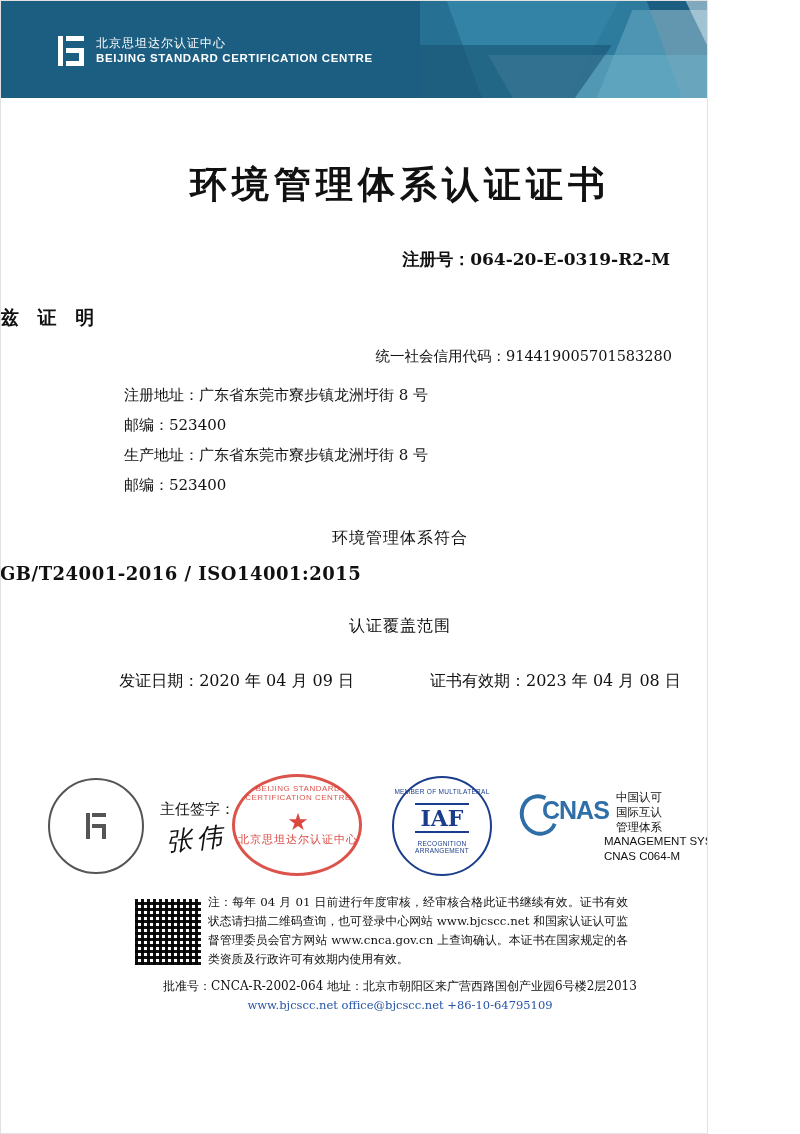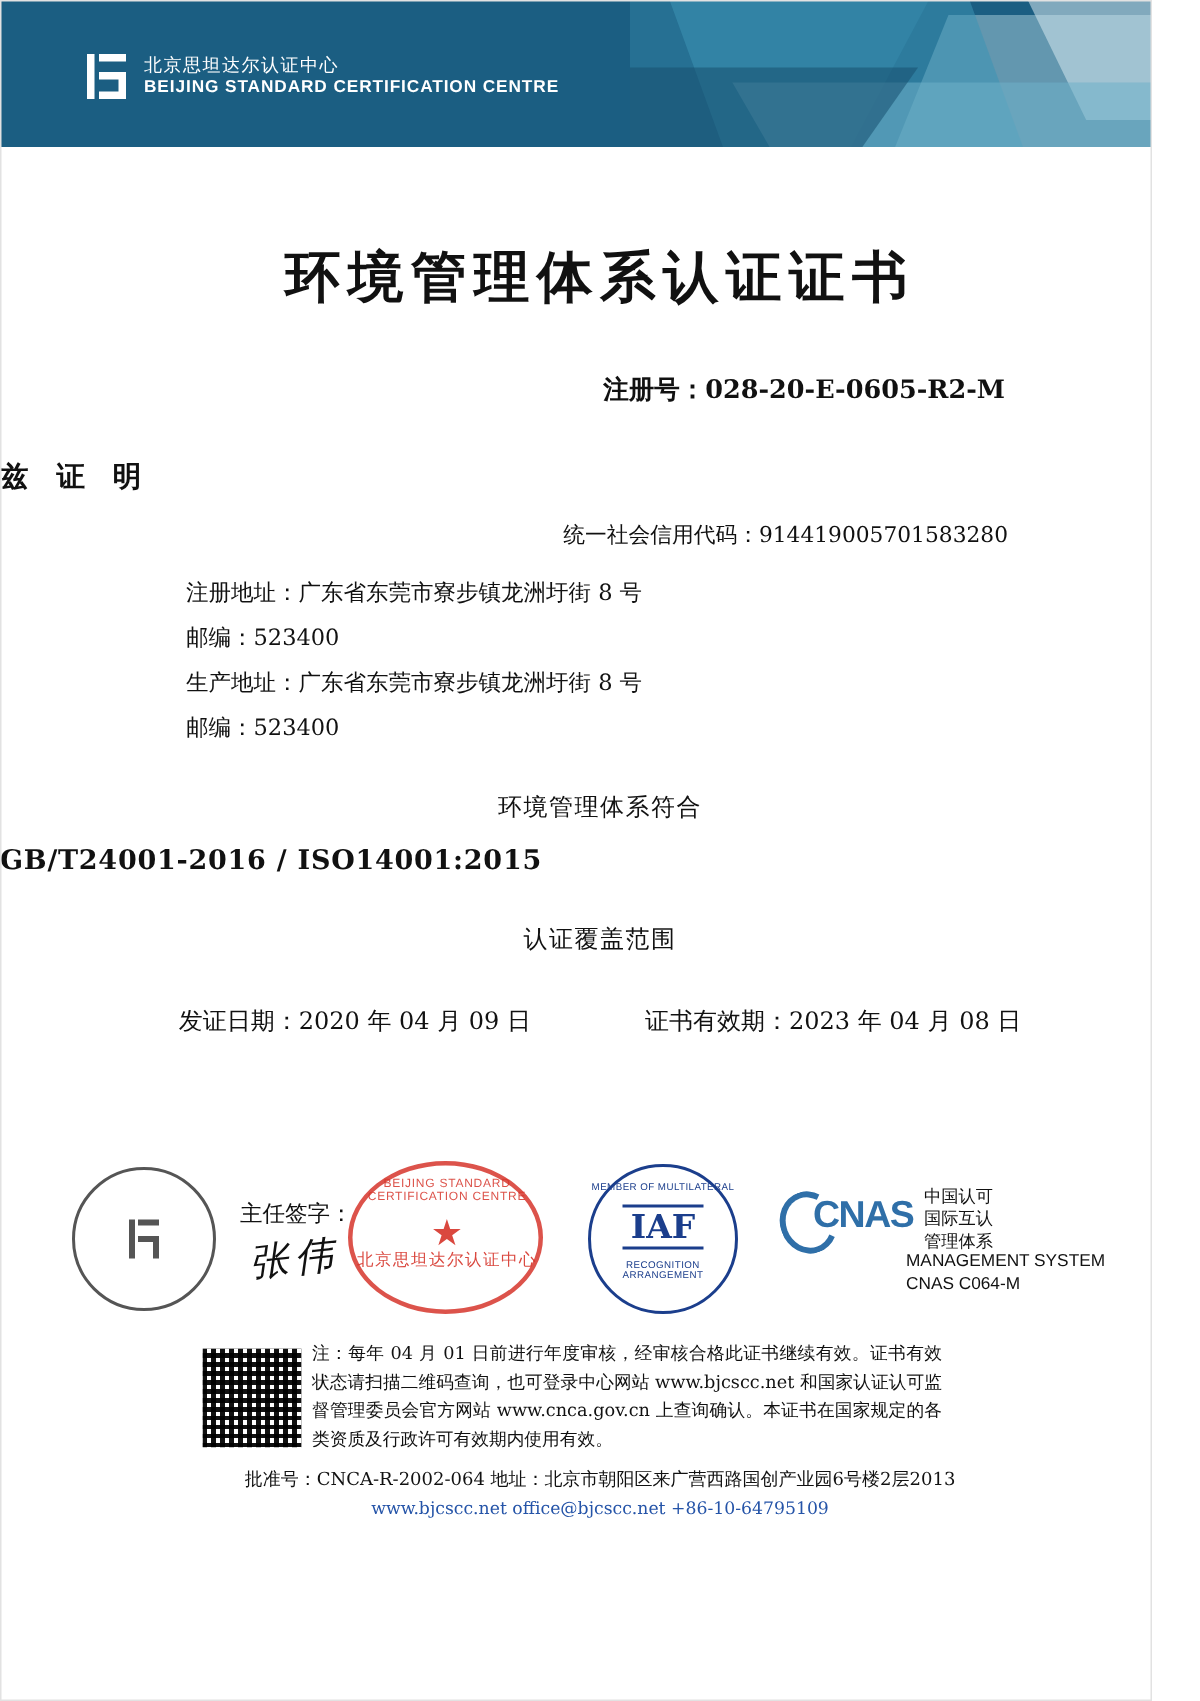--- a/index.html
+++ b/index.html
@@ -5,21 +5,21 @@
   html, body {
     margin: 0;
     padding: 0;
     background: #ffffff;
   }
   body {
     font-family: "Liberation Sans", sans-serif;
   }
   #cert {
     position: relative;
-    width: 768px;
+    width: 708px;
     height: 1134px;
     overflow: hidden;
     background: #ffffff;
     box-sizing: border-box;
   }
   
   .banner {
     position: absolute;
     top: 0; left: 0;
     width: 800px;
@@ -463,21 +463,21 @@
         <div class="logo-text-en">BEIJING STANDARD CERTIFICATION CENTRE</div>
       </div>
     </div>
   </div>
 
   <div class="body-area">
 
     <div class="cert-title">环境管理体系认证证书</div>
 
     <div class="reg-no">
-      <span>注册号：</span><span>028-20-E-0605-R2-M</span>
+      <span>注册号：</span><span>064-20-E-0319-R2-M</span>
     </div>
 
     <div class="hereby">兹 证 明</div>
 
 
     <div class="credit-line">
       <span>统一社会信用代码：</span><span>914419005701583280</span>
     </div>
 
     <div class="addr-block">

